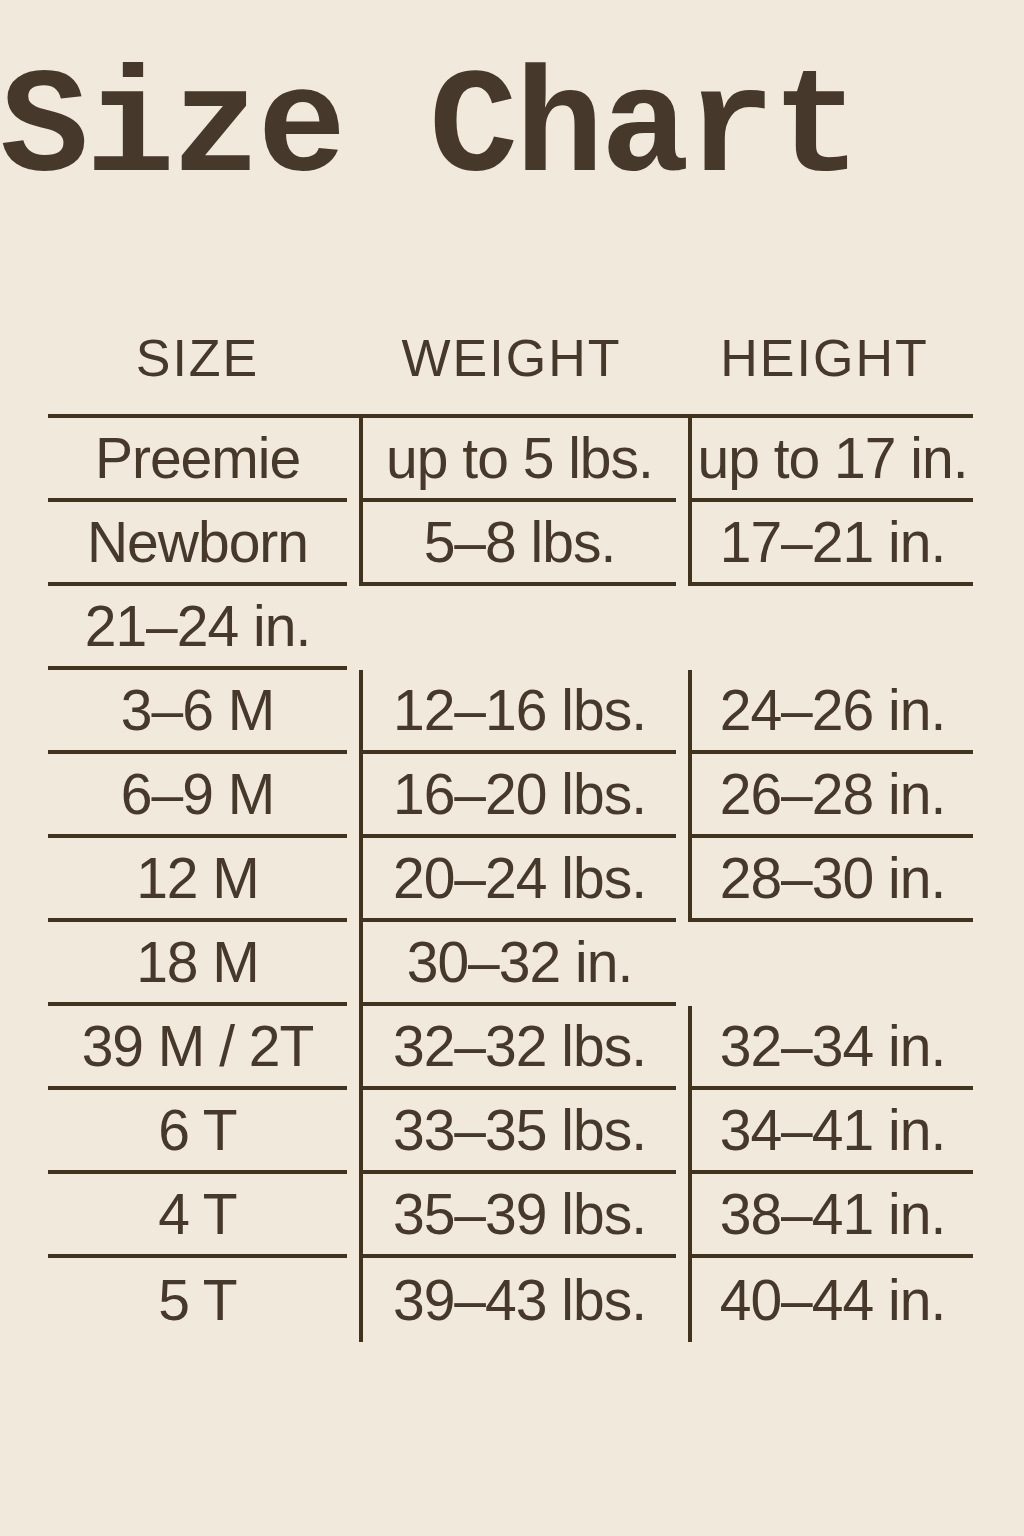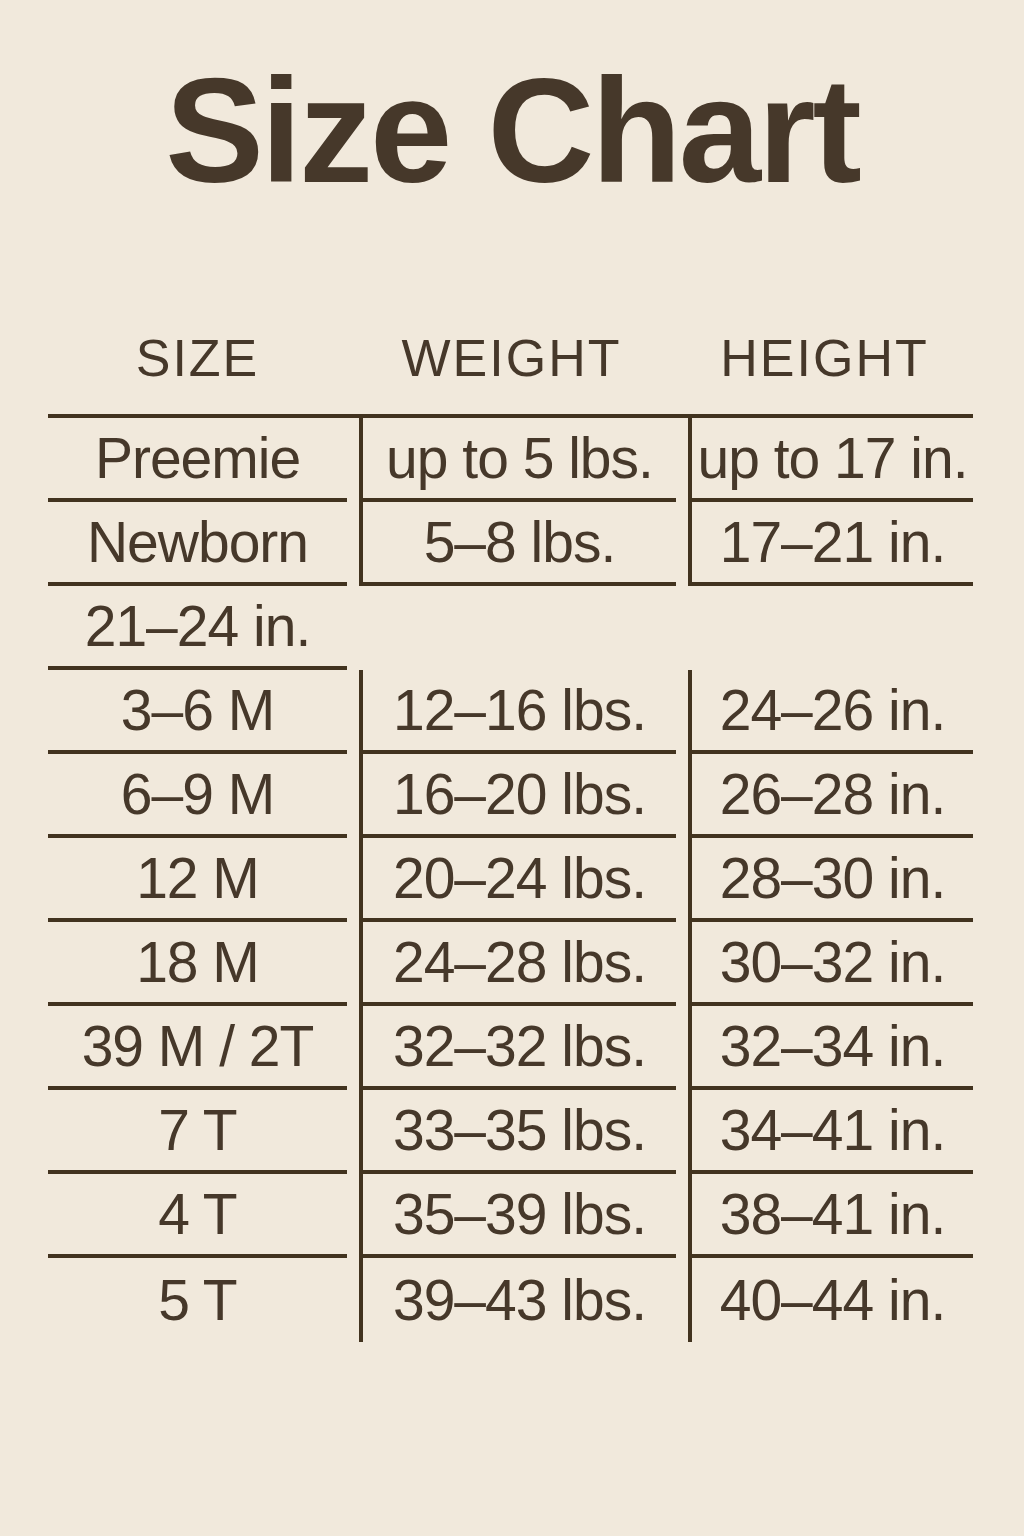--- a/index.html
+++ b/index.html
@@ -11,22 +11,21 @@
   html,body{width:1024px;height:1536px;}
   body{
     background:var(--bg);
     font-family:"Liberation Sans", sans-serif;
     color:var(--ink);
     overflow:hidden;
   }
   .page{width:1024px;height:1536px;position:relative;}
   .title{
     margin-top:50px;
-    text-align:center;
-    font-family:Liberation Sans, sans-serif;
+    font-family:Liberation Mono, monospace;
     font-weight:bold;
     font-size:148px;
     line-height:1.1;
     letter-spacing:-3px;
     color:var(--ink);
   }
   .table{
     position:absolute;
     left:48px;
     top:252px;
@@ -103,30 +102,29 @@
           <div class="cell">16–20 lbs.</div>
           <div class="cell">26–28 in.</div>
         </div>
         <div class="row">
           <div class="cell">12 M</div>
           <div class="cell">20–24 lbs.</div>
           <div class="cell">28–30 in.</div>
         </div>
         <div class="row">
           <div class="cell">18 M</div>
-          <div class="cell">24–28 lbs.</div>
           <div class="cell">30–32 in.</div>
         </div>
         <div class="row">
           <div class="cell">39 M / 2T</div>
           <div class="cell">32–32 lbs.</div>
           <div class="cell">32–34 in.</div>
         </div>
         <div class="row">
-          <div class="cell">7 T</div>
+          <div class="cell">6 T</div>
           <div class="cell">33–35 lbs.</div>
           <div class="cell">34–41 in.</div>
         </div>
         <div class="row">
           <div class="cell">4 T</div>
           <div class="cell">35–39 lbs.</div>
           <div class="cell">38–41 in.</div>
         </div>
         <div class="row">
           <div class="cell">5 T</div>

